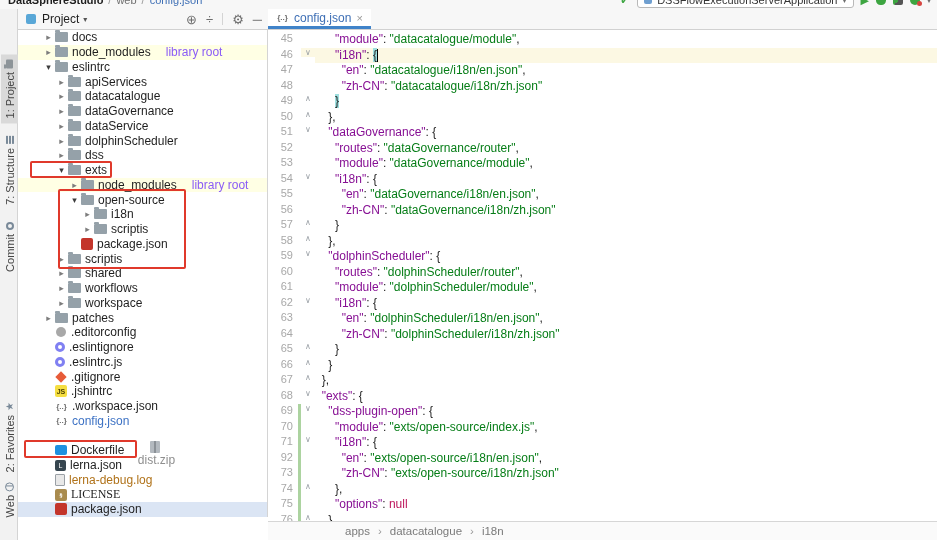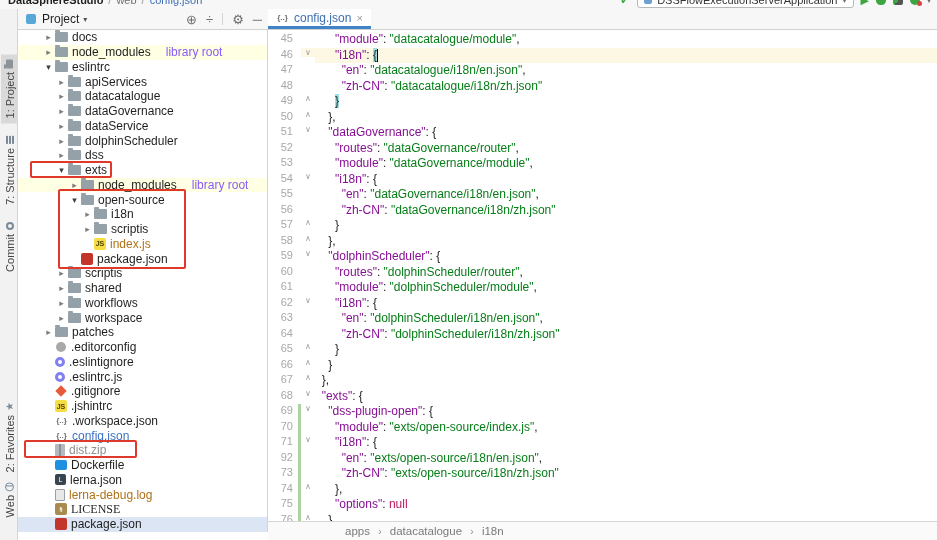--- a/index.html
+++ b/index.html
@@ -260,25 +260,20 @@
       <div class="tr" style="padding-left: 63px;">
         <span class="tr-arrow">▸</span>
         <span class="ic ic-folder"></span>
         <span class="tr-label">i18n</span>
       </div>
       <div class="tr" style="padding-left: 63px;">
         <span class="tr-arrow">▸</span>
         <span class="ic ic-folder"></span>
         <span class="tr-label">scriptis</span>
       </div>
-      <div class="tr" style="padding-left: 63px;">
-        <span class="tr-arrow"></span>
-        <span class="ic ic-badge ic-js">JS</span>
-        <span class="tr-label c-orange">index.js</span>
-      </div>
       <div class="tr" style="padding-left: 50px;">
         <span class="tr-arrow"></span>
         <span class="ic ic-badge ic-npm"></span>
         <span class="tr-label">package.json</span>
       </div>
       <div class="tr" style="padding-left: 37px;">
         <span class="tr-arrow">▸</span>
         <span class="ic ic-folder"></span>
         <span class="tr-label">scriptis</span>
       </div>
@@ -330,21 +325,21 @@
       <div class="tr" style="padding-left: 24px;">
         <span class="tr-arrow"></span>
         <span class="ic ic-json">{..}</span>
         <span class="tr-label">.workspace.json</span>
       </div>
       <div class="tr" style="padding-left: 24px;">
         <span class="tr-arrow"></span>
         <span class="ic ic-json">{..}</span>
         <span class="tr-label c-blue">config.json</span>
       </div>
-      <div class="tr" style="padding-left: 24px;">
+      <div class="tr" style="padding-left: 24px; flex-direction: column;">
         <span class="tr-arrow"></span>
         <span class="ic ic-zip"></span>
         <span class="tr-label c-gray">dist.zip</span>
       </div>
       <div class="tr" style="padding-left: 24px;">
         <span class="tr-arrow"></span>
         <span class="ic ic-docker"></span>
         <span class="tr-label">Dockerfile</span>
       </div>
       <div class="tr" style="padding-left: 24px;">

